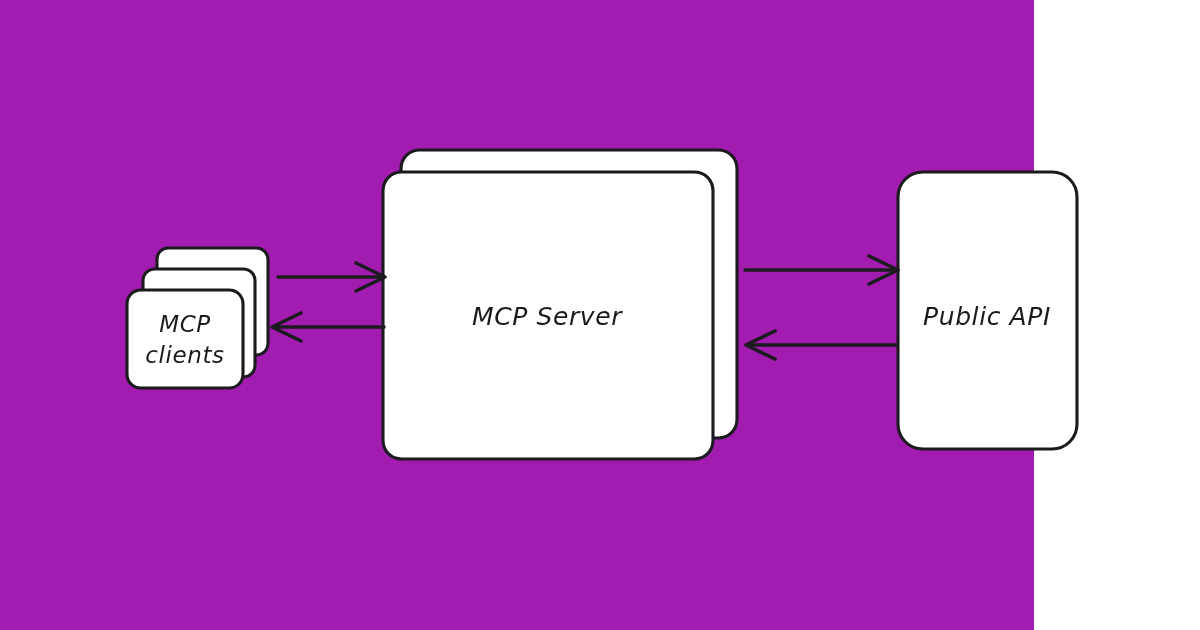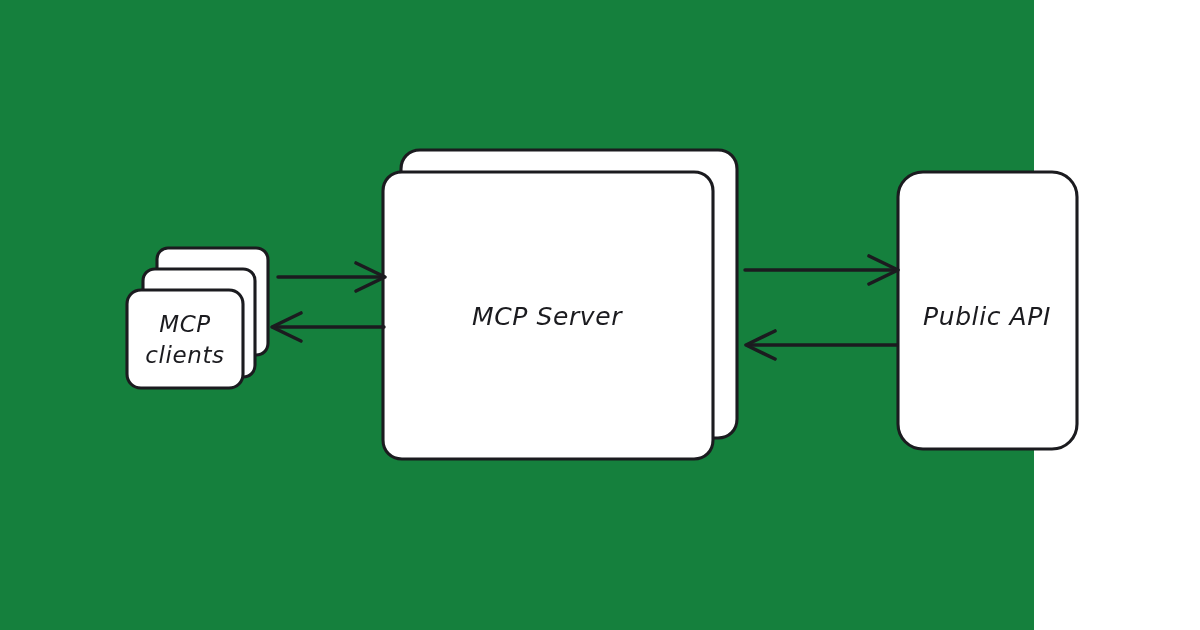--- a/index.html
+++ b/index.html
@@ -10,21 +10,21 @@
   body {
     width: 1200px;
     height: 630px;
     overflow: hidden;
     font-family: "DejaVu Sans", sans-serif;
   }
   #diagram-canvas {
     position: relative;
     width: 1034px;
     height: 630px;
-    background: #15803d;
+    background: #a21caf;
   }
   #diagram-svg {
     display: block;
     width: 1200px;
     height: 630px;
   }
   .node-label {
     font-family: "DejaVu Sans", sans-serif;
     font-size: 25px;
     font-style: italic;

